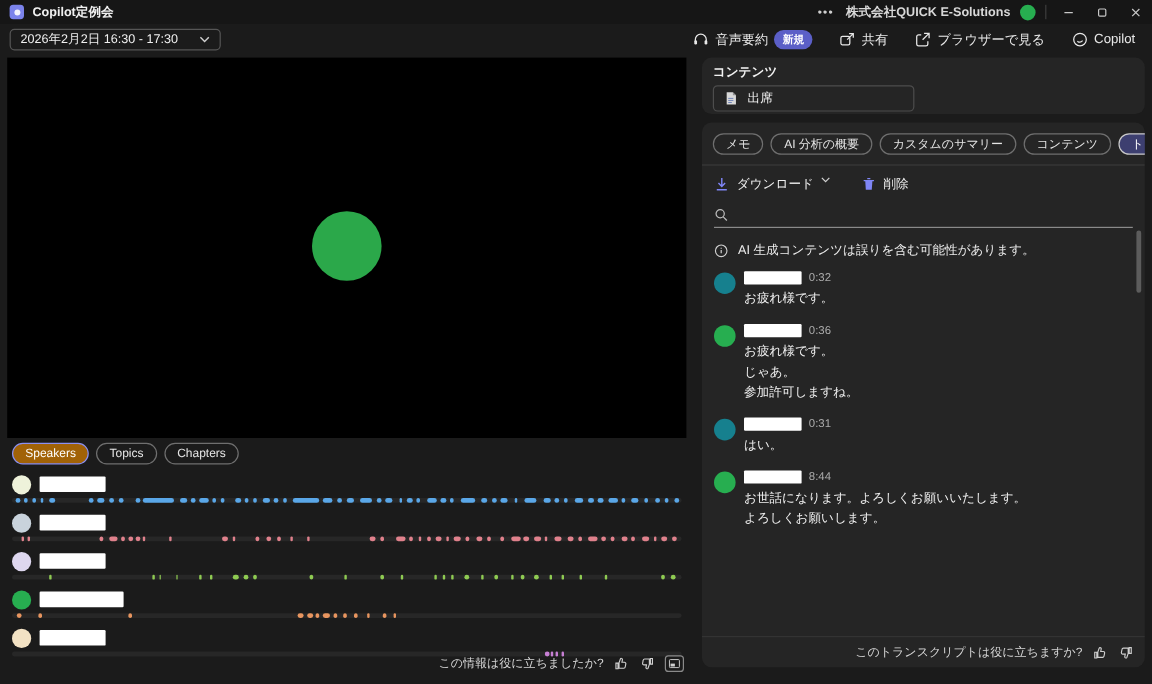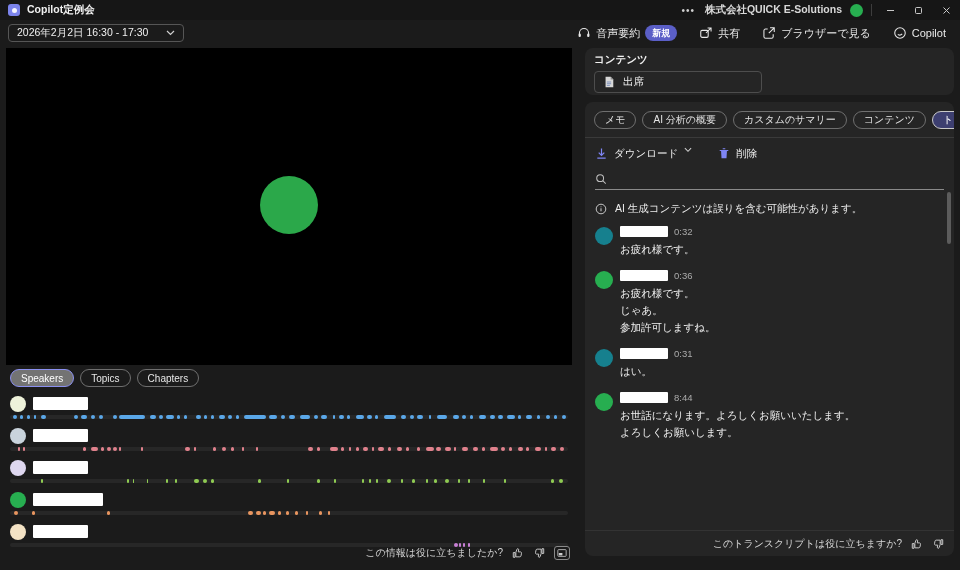--- a/index.html
+++ b/index.html
@@ -31,21 +31,21 @@
   svg { display:block; }
 
   
   .video { position:absolute; left:6px; top:48px; width:566px; height:317px; background:#000; }
   .video .vavatar { position:absolute; left:254px; top:128px; width:58px; height:58px; border-radius:50%; }
 
   .left-bottom { position:absolute; left:6px; top:369px; width:566px; height:195px; }
   .pill-row { display:flex; gap:6px; margin-left:4px; }
   .pill { border:1px solid #6f6f6f; border-radius:10px; height:18px; display:flex; align-items:center;
           padding:0 10px; font-size:10px; color:#e6e6e6; background:transparent; white-space:nowrap; }
-  .pill.selected { background:#737373; border-color:#8b90f0; color:#fff; }
+  .pill.selected { background:#a16207; border-color:#8b90f0; color:#fff; }
 
   .sp-rows { margin-top:8px; }
   .sp-row { margin-bottom:8px; }
   .sp-head { display:flex; align-items:center; gap:7px; margin-left:4px; height:17px; }
   .sp-avatar { width:16px; height:16px; border-radius:50%; flex:0 0 auto; }
   .redact { background:#fff; border-radius:1px; height:13px; }
   .sp-track { position:relative; height:4px; margin:3px 4px 0 4px; background:#272727; border-radius:2px; }
   .seg { position:absolute; top:0; height:4px; border-radius:2px; }
 
   .left-feedback { position:absolute; right:2px; bottom:4px; display:flex; align-items:center; gap:9px;

